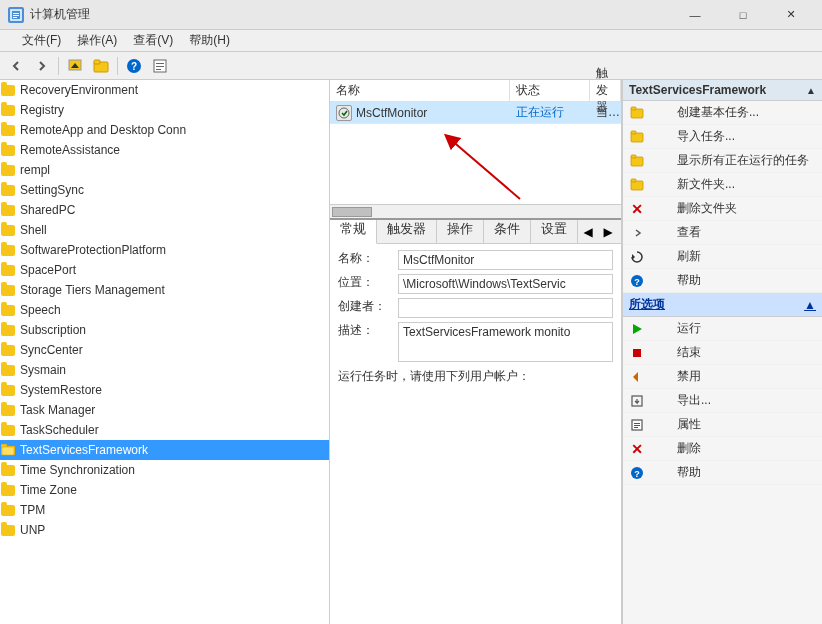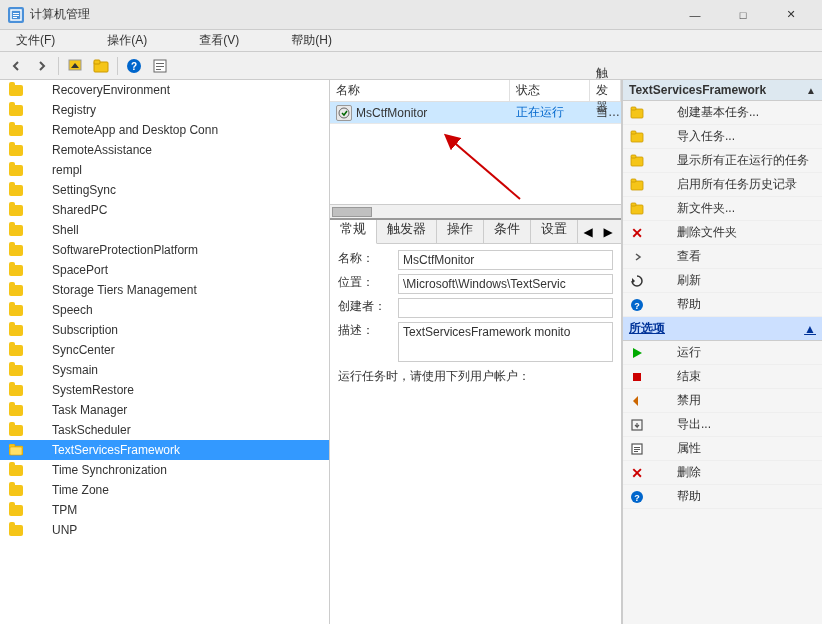--- a/index.html
+++ b/index.html
@@ -55,23 +55,22 @@
       background: transparent;
       border: none;
     }
 
     
     .menu-bar {
       background: #f0f0f0;
       height: 22px;
       display: flex;
       align-items: center;
-      padding: 0 8px;
+      padding: 0 14px;
       border-bottom: 1px solid #ccc;
-      gap: 36px;
     }
     .menu-item {
       padding: 2px 8px;
       cursor: pointer;
       font-size: 12px;
       color: #333;
     }
 
     
     .toolbar {
@@ -111,26 +110,24 @@
       width: 330px;
       background: white;
       border-right: 1px solid #ccc;
       overflow-y: auto;
       overflow-x: hidden;
     }
     .tree-item {
       display: flex;
       align-items: center;
       height: 20px;
-      padding-left: 8px;
       cursor: pointer;
       white-space: nowrap;
       font-size: 12px;
       color: #333;
-      gap: 24px;
     }
     .tree-item.selected { background: #3399ff; color: white; }
     .tree-item .folder-icon {
       width: 16px;
       height: 16px;
       margin-right: 4px;
       flex-shrink: 0;
       display: inline-flex;
       align-items: center;
       justify-content: center;
@@ -687,29 +684,20 @@
       </div>
       <span>显示所有正在运行的任务</span>
     </div>
     <div class="right-action">
       <div class="right-action-icon">
         <svg width="14" height="14" viewBox="0 0 14 14">
           <rect x="1" y="3" width="12" height="9" rx="1" fill="#f5c518" stroke="#cc9900" stroke-width="0.8"></rect>
           <rect x="1" y="1" width="5" height="3" rx="1" fill="#f5c518" stroke="#cc9900" stroke-width="0.8"></rect>
         </svg>
       </div>
-      <span>启用所有任务历史记录</span>
-    </div>
-    <div class="right-action">
-      <div class="right-action-icon">
-        <svg width="14" height="14" viewBox="0 0 14 14">
-          <rect x="1" y="3" width="12" height="9" rx="1" fill="#f5c518" stroke="#cc9900" stroke-width="0.8"></rect>
-          <rect x="1" y="1" width="5" height="3" rx="1" fill="#f5c518" stroke="#cc9900" stroke-width="0.8"></rect>
-        </svg>
-      </div>
       <span>新文件夹...</span>
     </div>
     <div class="right-action">
       <div class="right-action-icon">
         <span style="color:#cc0000; font-size:14px; font-weight:bold;">✕</span>
       </div>
       <span>删除文件夹</span>
     </div>
     <div class="right-action">
       <div class="right-action-icon">

